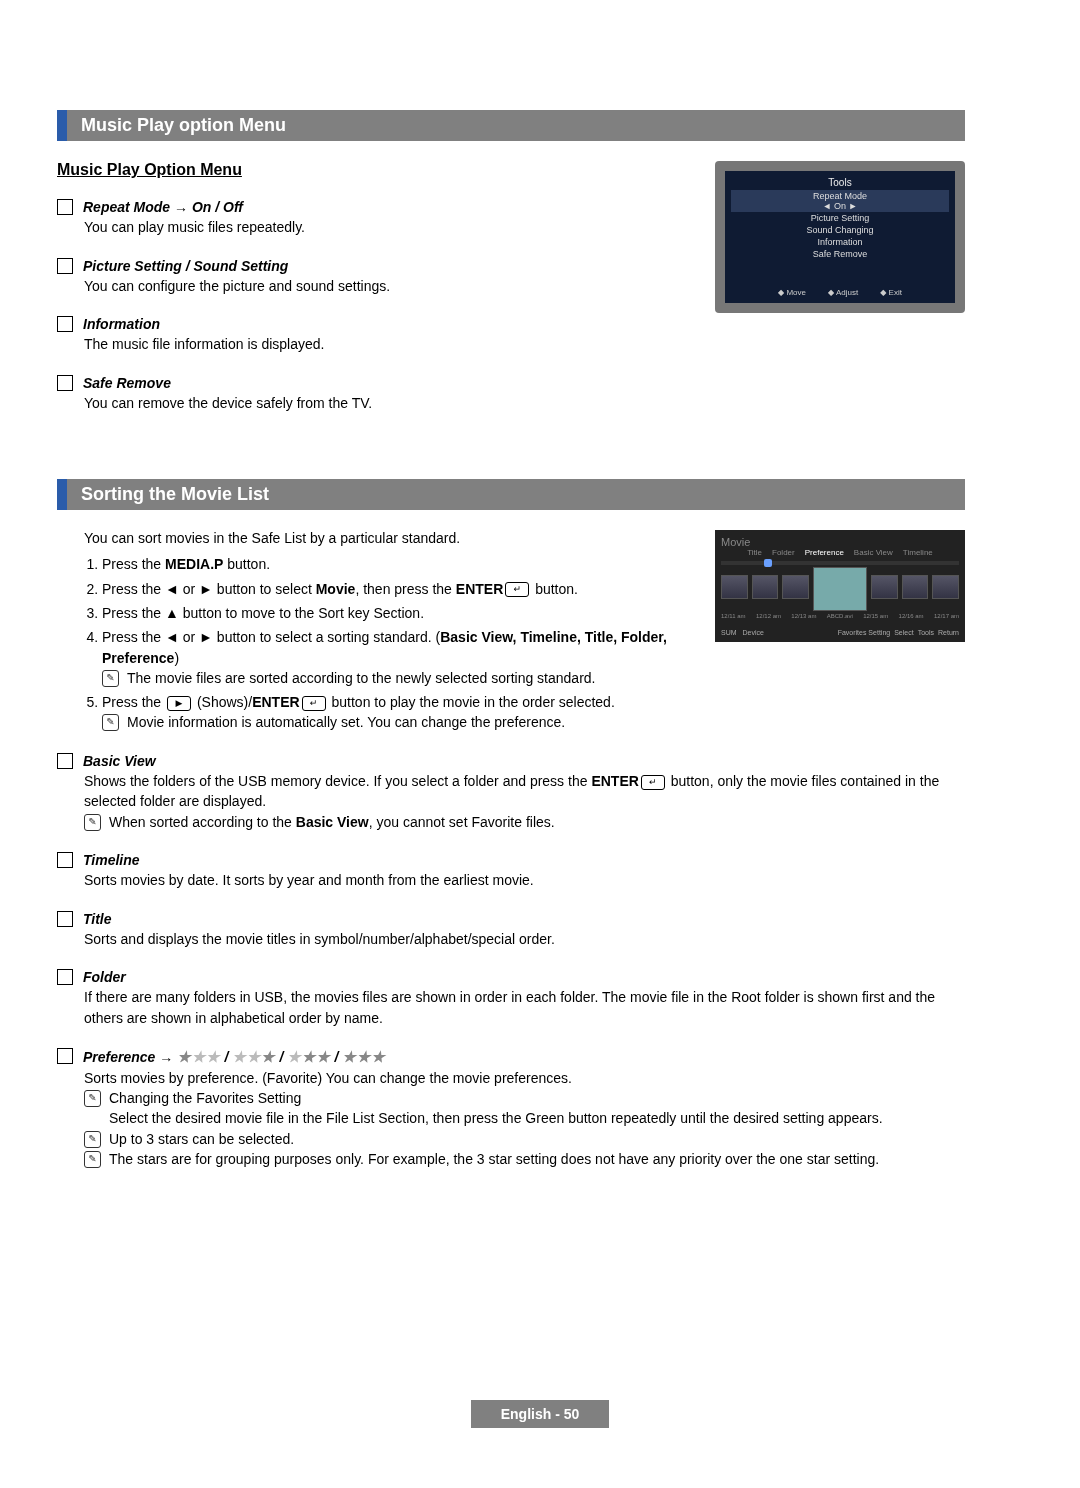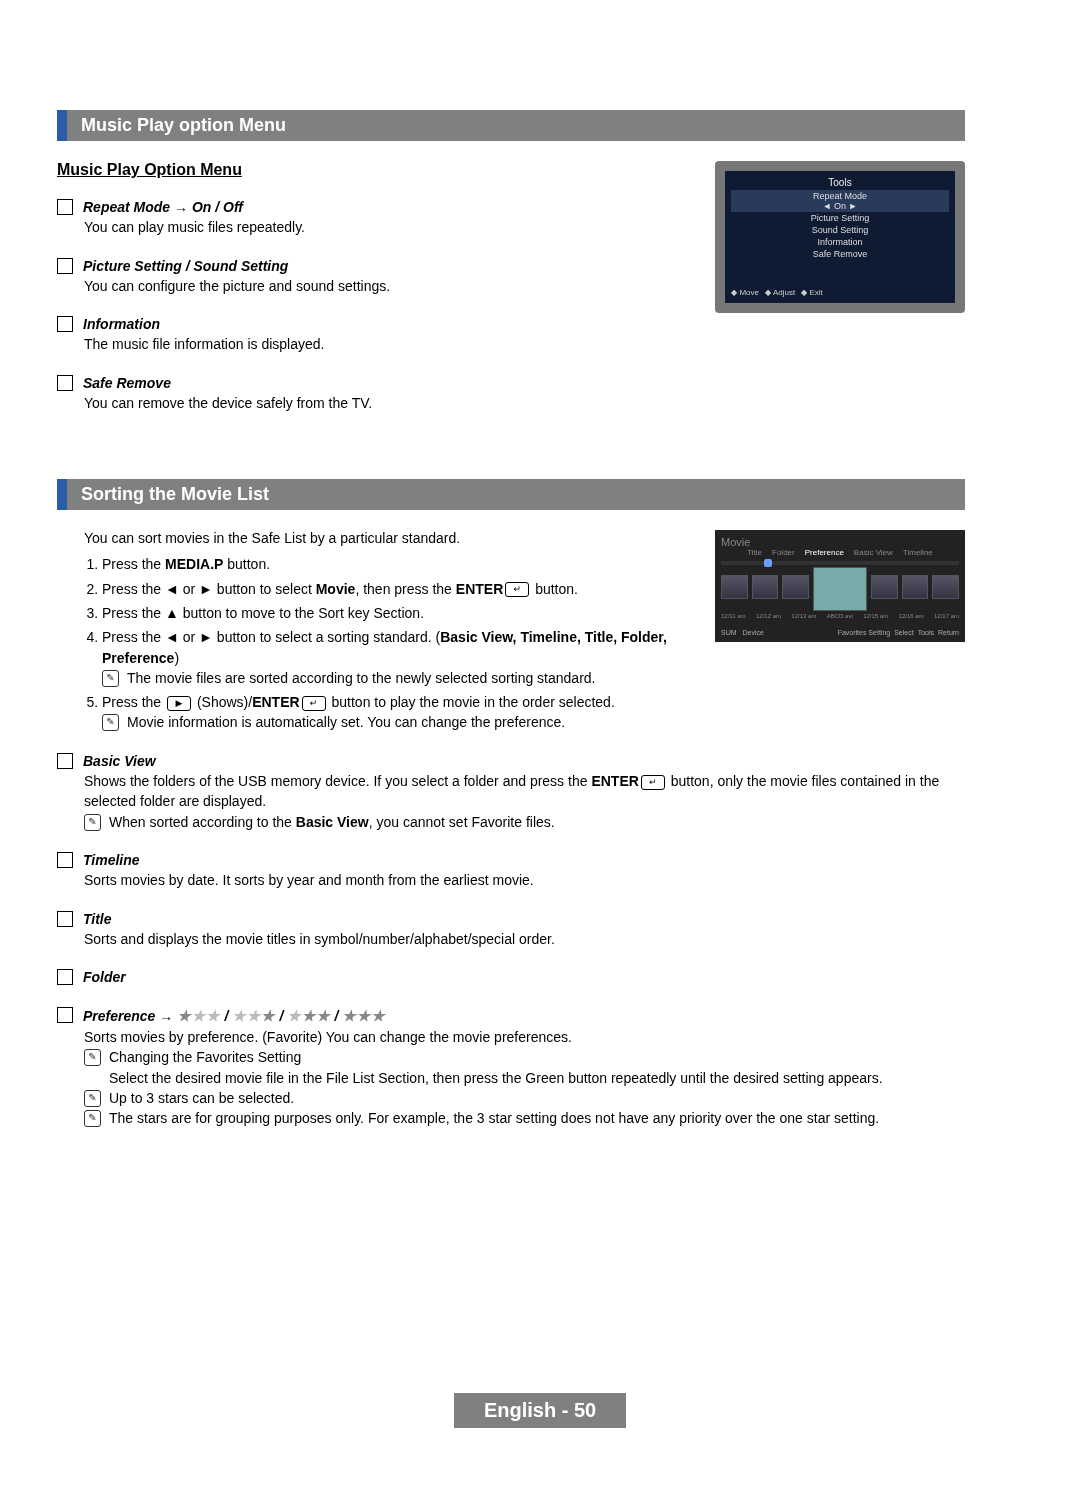--- a/index.html
+++ b/index.html
@@ -81,22 +81,22 @@
   .tools-row {
     display: flex;
     justify-content: space-between;
     align-items: center;
     padding: 1px 4px;
     flex-direction: column;
   }
   .tools-row.hl { background:#2a3a5a; }
   .tools-foot {
     display: flex;
-    justify-content: flex-start;
-    gap: 6px;
+    justify-content: center;
+    gap: 22px;
     font-size: 8px;
     color: #ccc;
     margin-top: 28px;
   }
   .tools-foot span::before{
     content:"◆ ";
     color:#ccc;
   }
   .figure2 {
     width: 250px;
@@ -214,21 +214,21 @@
     position:absolute;
     bottom:60px;
     left:0; right:0;
     text-align:center;
   }
   .footer-box{
     display:inline-block;
     background:#808080;
     color:#fff;
     font-weight:bold;
-    font-size:20px;
+    font-size:14px;
     padding:6px 30px;
   }
   b{ font-weight:bold; }
 </style>
 </head>
 <body>
 
 <div class="page">
 
   <div class="section-header">Music Play option Menu</div>
@@ -243,21 +243,21 @@
           <span>
             <span>◄</span>
             <span>On</span>
             <span>►</span>
           </span>
         </div>
         <div class="tools-row">
             <span>Picture Setting</span>
           </div>
         <div class="tools-row">
-            <span>Sound Setting</span>
+            <span>Sound Changing</span>
           </div>
         <div class="tools-row">
             <span>Information</span>
           </div>
         <div class="tools-row">
             <span>Safe Remove</span>
           </div>
         <div class="tools-foot">
           <span>Move</span>
           <span>Adjust</span>
@@ -394,20 +394,21 @@
         <span class="item-title">Title</span>
       </div>
     <div class="item-body">Sorts and displays the movie titles in symbol/number/alphabet/special order.</div>
   </div>
 
   <div class="item">
     <div class="item-row">
         <span class="box-icon"></span>
         <span class="item-title">Folder</span>
       </div>
+    <div class="item-body">If there are many folders in USB, the movies files are shown in order in each folder. The movie file in the Root folder is shown first and the others are shown in alphabetical order by name.</div>
   </div>
 
   <div class="item">
     <div class="item-row">
         <span class="box-icon"></span>
       <span class="item-title">
         <span>Preference → </span>
         <span class="stars"><span class="star-f">★</span><span class="star-e">★★</span></span> /
         <span class="stars"><span class="star-e">★★</span><span class="star-f">★</span></span> /
         <span class="stars"><span class="star-e">★</span><span class="star-f">★★</span></span> /

